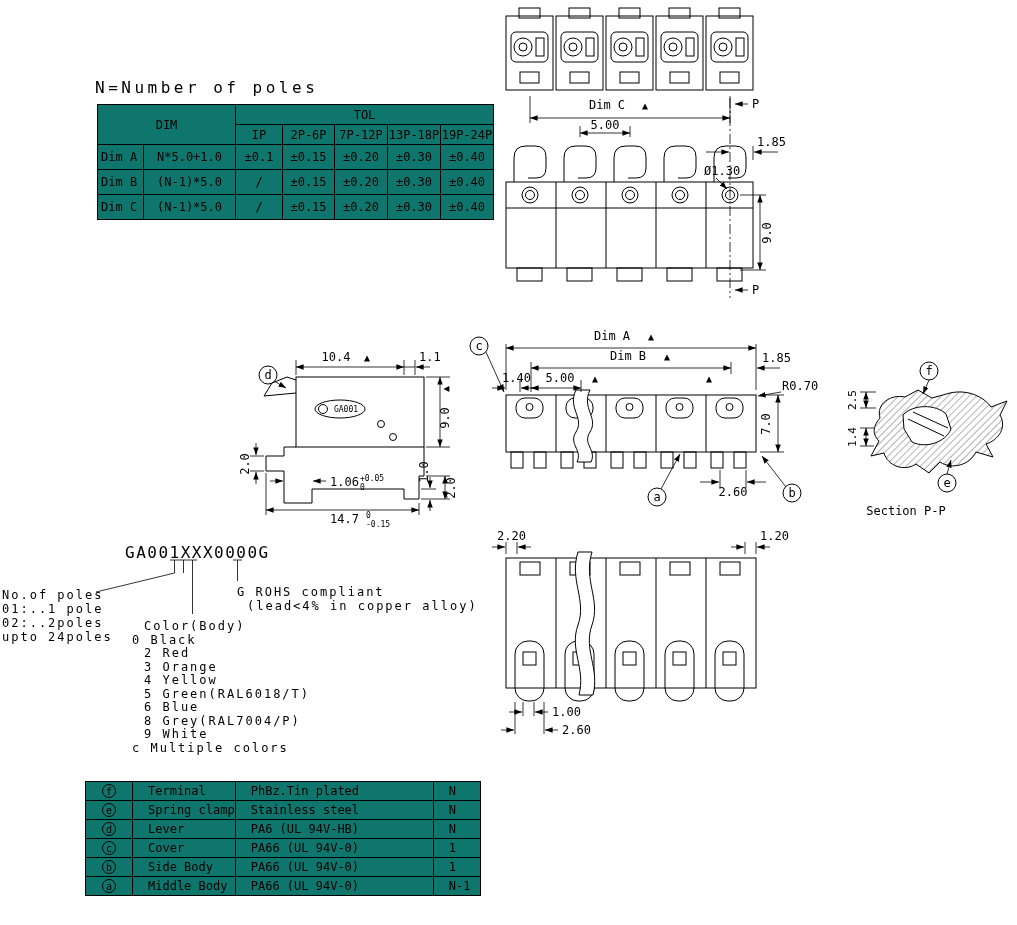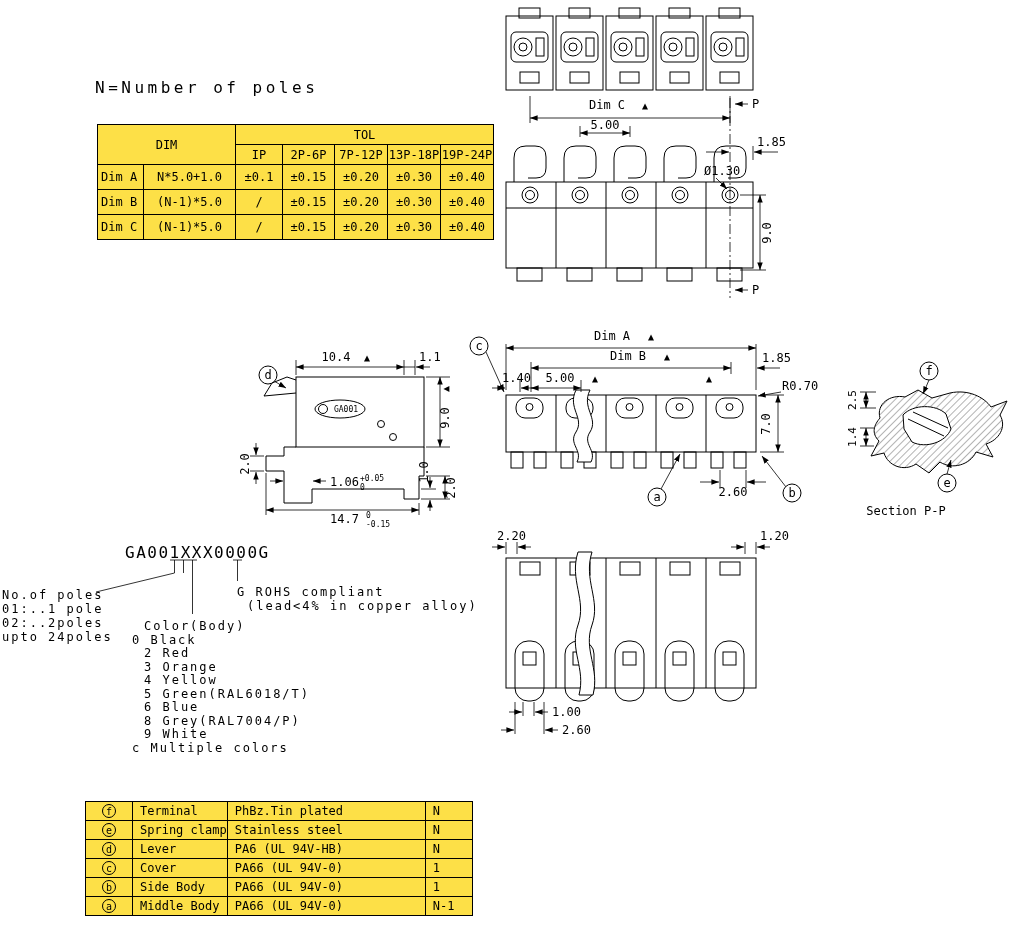--- a/index.html
+++ b/index.html
@@ -14,27 +14,27 @@
   .cad .ht { fill:url(#hatch); }
   .cad .balloon { fill:#fff; }
   .cad text { stroke:none; fill:#000; font-family:"DejaVu Sans Mono",monospace; font-size:12px; }
   .cad text.tri { font-size:10px; }
   .cad text.tol { font-size:8px; }
   .cad text.sm { font-size:11px; }
   .cad text.logo { font-size:8px; }
   .abs { position:absolute; white-space:pre; font-size:12px; letter-spacing:2px; }
   .code { font-size:16px; letter-spacing:1.5px; }
   .sheet-title { position:absolute; white-space:pre; font-size:16px; letter-spacing:3.5px; }
-  .tbl { position:absolute; border-collapse:collapse; table-layout:fixed; font-size:12px; background:#fde047;margin-top:20px; }
+  .tbl { position:absolute; border-collapse:collapse; table-layout:fixed; font-size:12px; background:#0f766e; }
   .tbl td { border:1px solid #000; text-align:center; overflow:hidden; white-space:nowrap; }
   .tol tr { height:20px; }
   .tol tr.data { height:25px; }
   .tol td.l { text-align:left; padding-left:3px; }
   .parts tr { height:19px; }
-  .parts td { text-align:left; padding-left:7px; }
+  .parts td { text-align:left; padding-left:15px; }
   .parts td.c { text-align:center; padding-left:0; }
   .circ { display:inline-block; width:14px; height:14px; border:1px solid #000; border-radius:50%; font-size:10px; line-height:13px; text-align:center; letter-spacing:0; }
 </style>
 </head>
 <body>
 
 <div class="sheet">
 
 <svg class="cad" width="1017" height="925" viewBox="0 0 1017 925">
   <defs>

